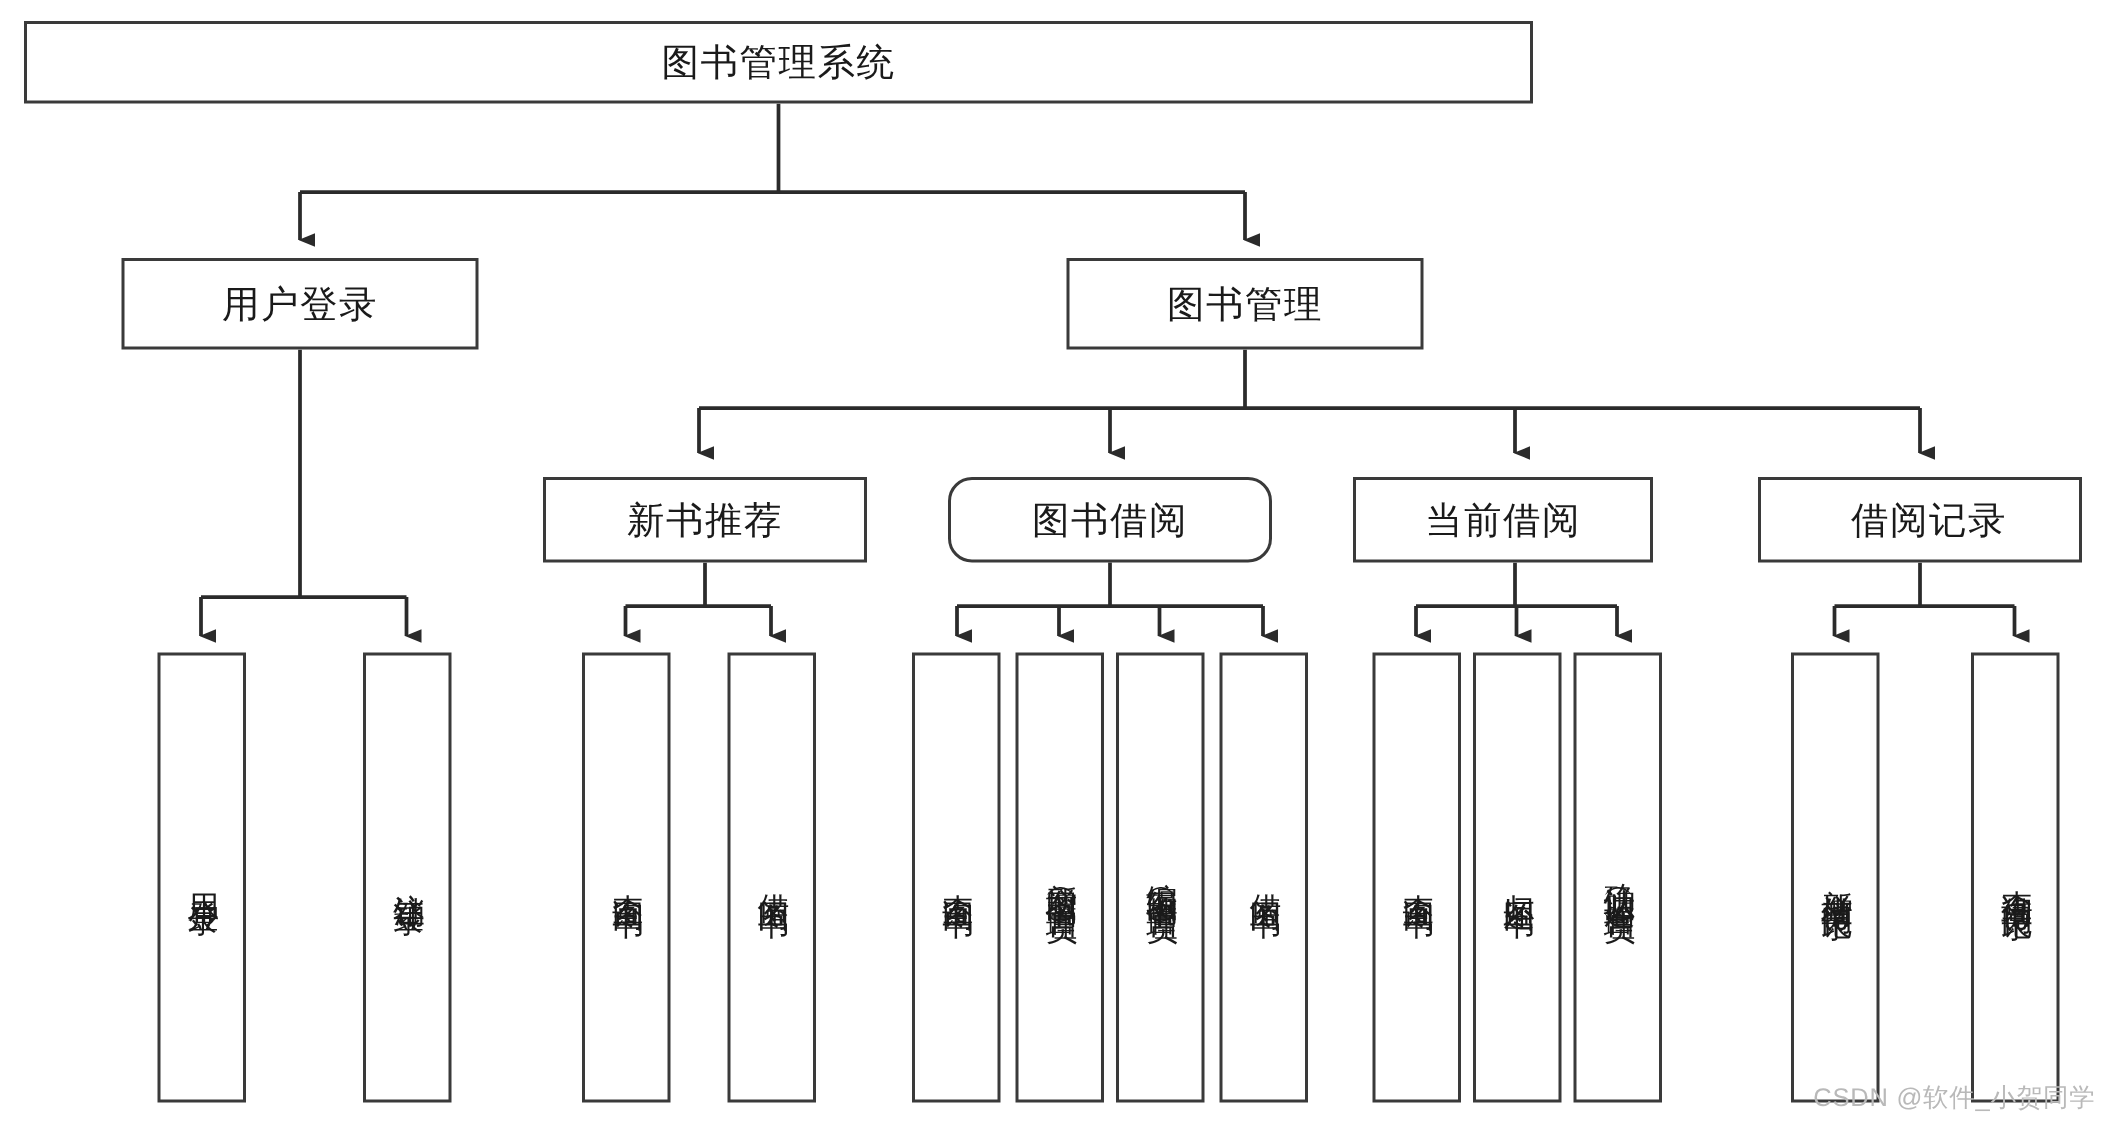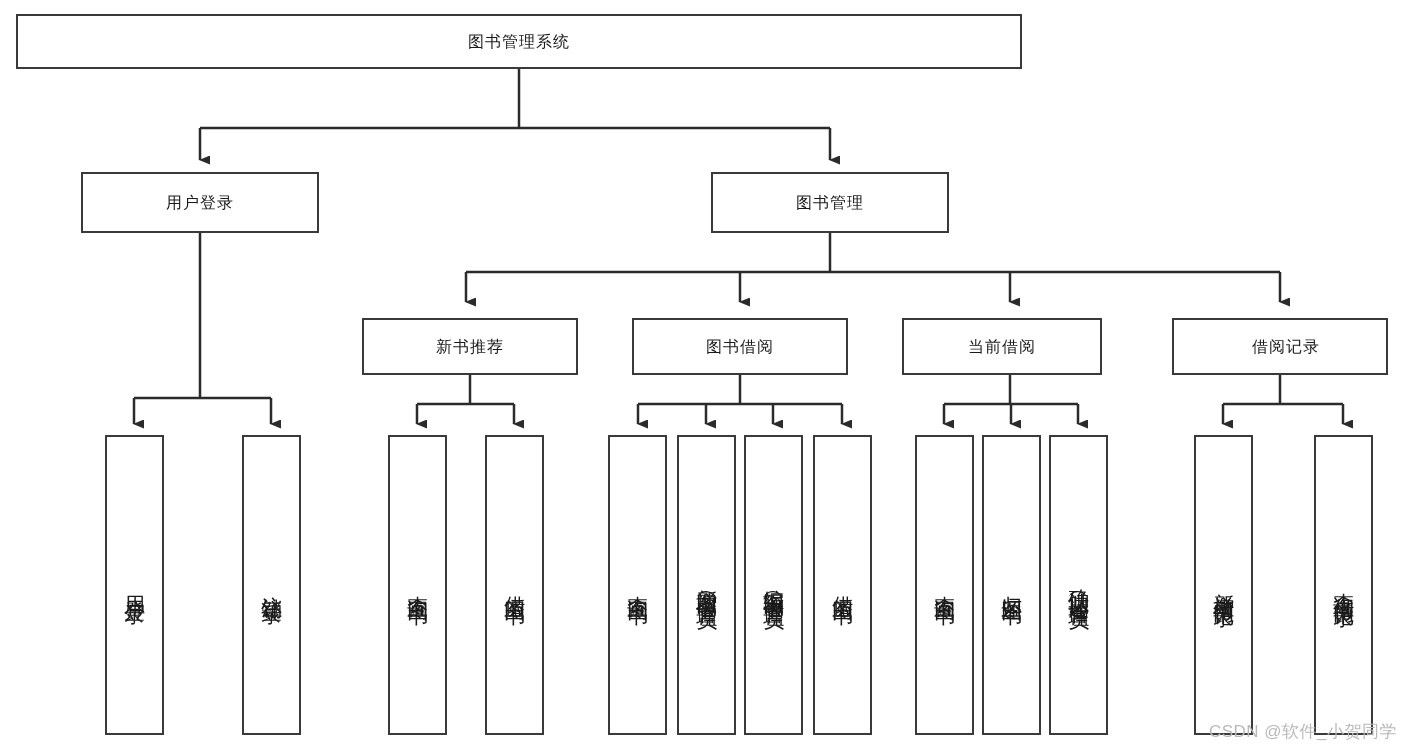--- a/index.html
+++ b/index.html
@@ -27,21 +27,21 @@
     box-sizing: border-box;
     border: 2px solid #3a3a3a;
     background: #ffffff;
     display: flex;
     align-items: center;
     justify-content: center;
     text-align: center;
     color: #1a1a1a;
   }
   .node.horiz {
-    font-size: 16px;
+    font-size: 25px;
     line-height: 1.2;
     letter-spacing: 1px;
     align-items: center;
   }
   .node.vert {
     writing-mode: vertical-rl;
     text-orientation: upright;
     font-size: 21px;
     line-height: 1.35;
     letter-spacing: 3px;
@@ -129,21 +129,21 @@
   <div class="node horiz" style="left:81px; top:172px; width:238px; height:61px;">
     <span class="nlabel">用户登录</span>
   </div>
   <div class="node horiz" style="left:362px; top:318px; width:216px; height:57px;">
     <span class="nlabel">新书推荐</span>
   </div>
 
   <div class="node horiz" style="left:711px; top:172px; width:238px; height:61px;">
     <span class="nlabel">图书管理</span>
   </div>
-  <div class="node horiz" style="left:632px; top:318px; width:216px; height:57px;">
+  <div class="node horiz" style="left:632px; top:318px; width:216px; height:57px;border-radius:16px;">
     <span class="nlabel">图书借阅</span>
   </div>
   <div class="node horiz" style="left:902px; top:318px; width:200px; height:57px;">
     <span class="nlabel">当前借阅</span>
   </div>
   <div class="node horiz" style="left:1172px; top:318px; width:216px; height:57px;padding-left:12px;">
     <span class="nlabel">借阅记录</span>
   </div>
 
   <div class="node vert" style="left:105px; top:435px; width:59px; height:300px;">

